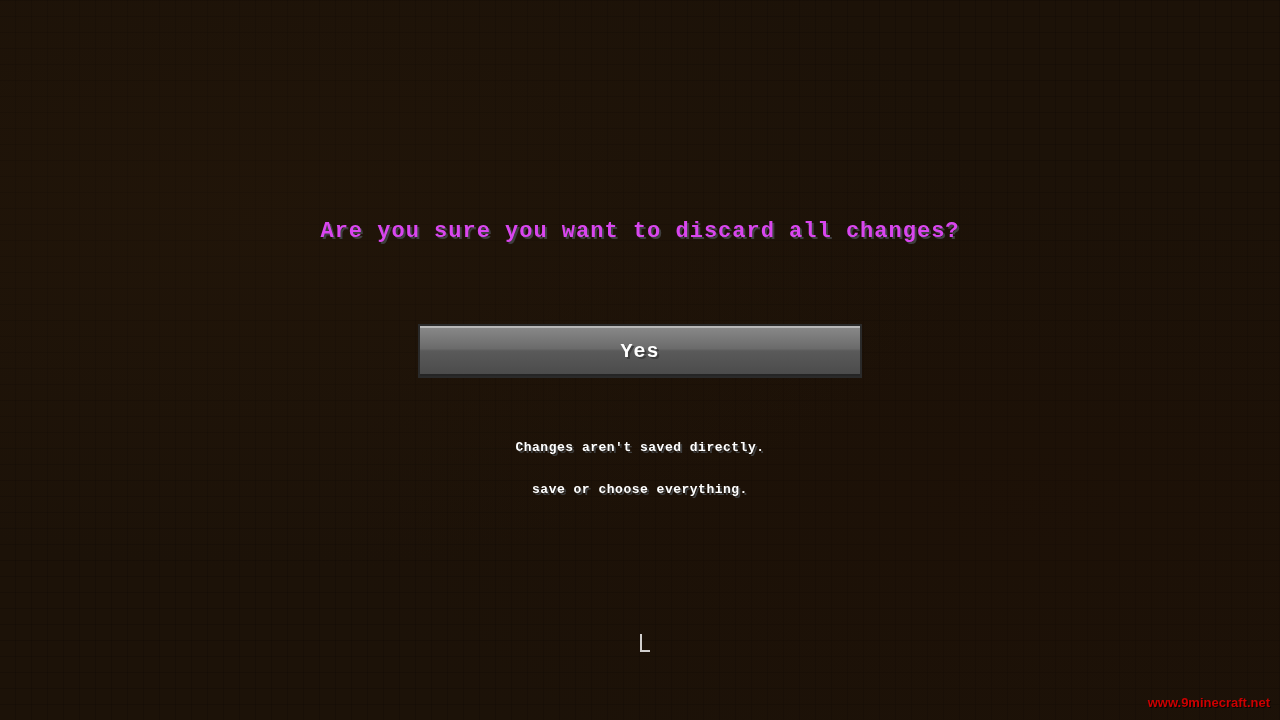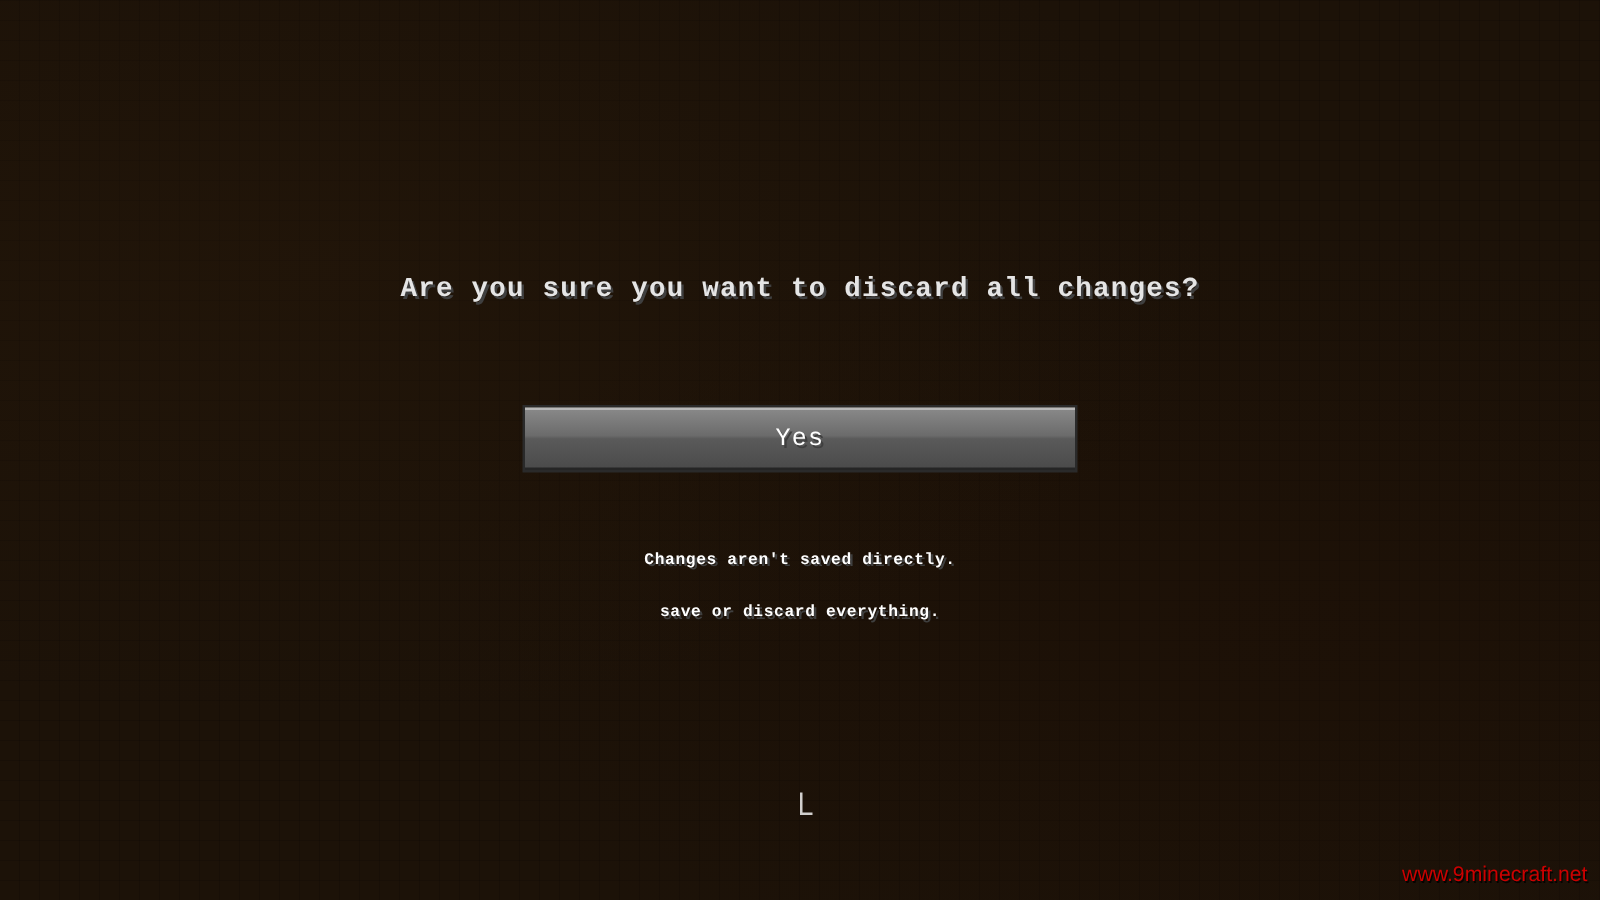--- a/index.html
+++ b/index.html
@@ -56,21 +56,21 @@
       position: absolute;
       top: 0; left: 0;
       width: 100%; height: 100%;
       display: flex;
       flex-direction: column;
       align-items: center;
       justify-content: center;
     }
 
     .question-text {
-      color: #e5e5e5;
+      color: #d946ef;
       font-size: 22px;
       font-family: 'Courier New', monospace;
       font-weight: bold;
       text-align: center;
       margin-bottom: 80px;
       letter-spacing: 1px;
       text-shadow: 2px 2px 0px #3f3f3f;
     }
 
     .buttons-row {
@@ -82,21 +82,21 @@
     .mc-button {
       width: 440px;
       height: 50px;
       background: linear-gradient(180deg, #8a8a8a 0%, #6b6b6b 45%, #5a5a5a 50%, #4a4a4a 100%);
       border: none;
       cursor: pointer;
       position: relative;
       color: #ffffff;
       font-family: 'Courier New', monospace;
       font-size: 20px;
-      font-weight: normal;
+      font-weight: bold;
       letter-spacing: 1px;
       text-shadow: 2px 2px 0px #3f3f3f;
       outline: none;
     }
 
     .mc-button::before {
       content: '';
       position: absolute;
       top: 0; left: 0;
       right: 0;
@@ -130,22 +130,22 @@
       text-shadow: 2px 2px 0px #3f3f3f;
       max-width: 900px;
     }
 
     .watermark {
       position: absolute;
       bottom: 10px;
       right: 10px;
       color: #cc0000;
       font-family: Arial, sans-serif;
-      font-size: 17px;
-      font-weight: normal;
+      font-size: 13px;
+      font-weight: bold;
       text-shadow: 1px 1px 0px rgba(0,0,0,0.8);
     }
 
     .cursor {
       position: absolute;
       bottom: 68px;
       left: 640px;
       width: 10px;
       height: 18px;
       border-left: 2px solid rgba(255,255,255,0.8);
@@ -166,20 +166,20 @@
     <div class="mc-button-wrapper">
       <button class="mc-button">Yes</button>
     </div>
 
 
   </div>
 
   <div class="info-text">
     <span>Changes aren't saved directly.</span><br>
     <br>
-    <span>save or discard everything.</span>
+    <span>save or choose everything.</span>
   </div>
 
 </div>
 
 <div class="cursor"></div>
 
 <div class="watermark" style="color: rgb(204, 0, 0);">www.9minecraft.net</div>
 
 </body></html>

